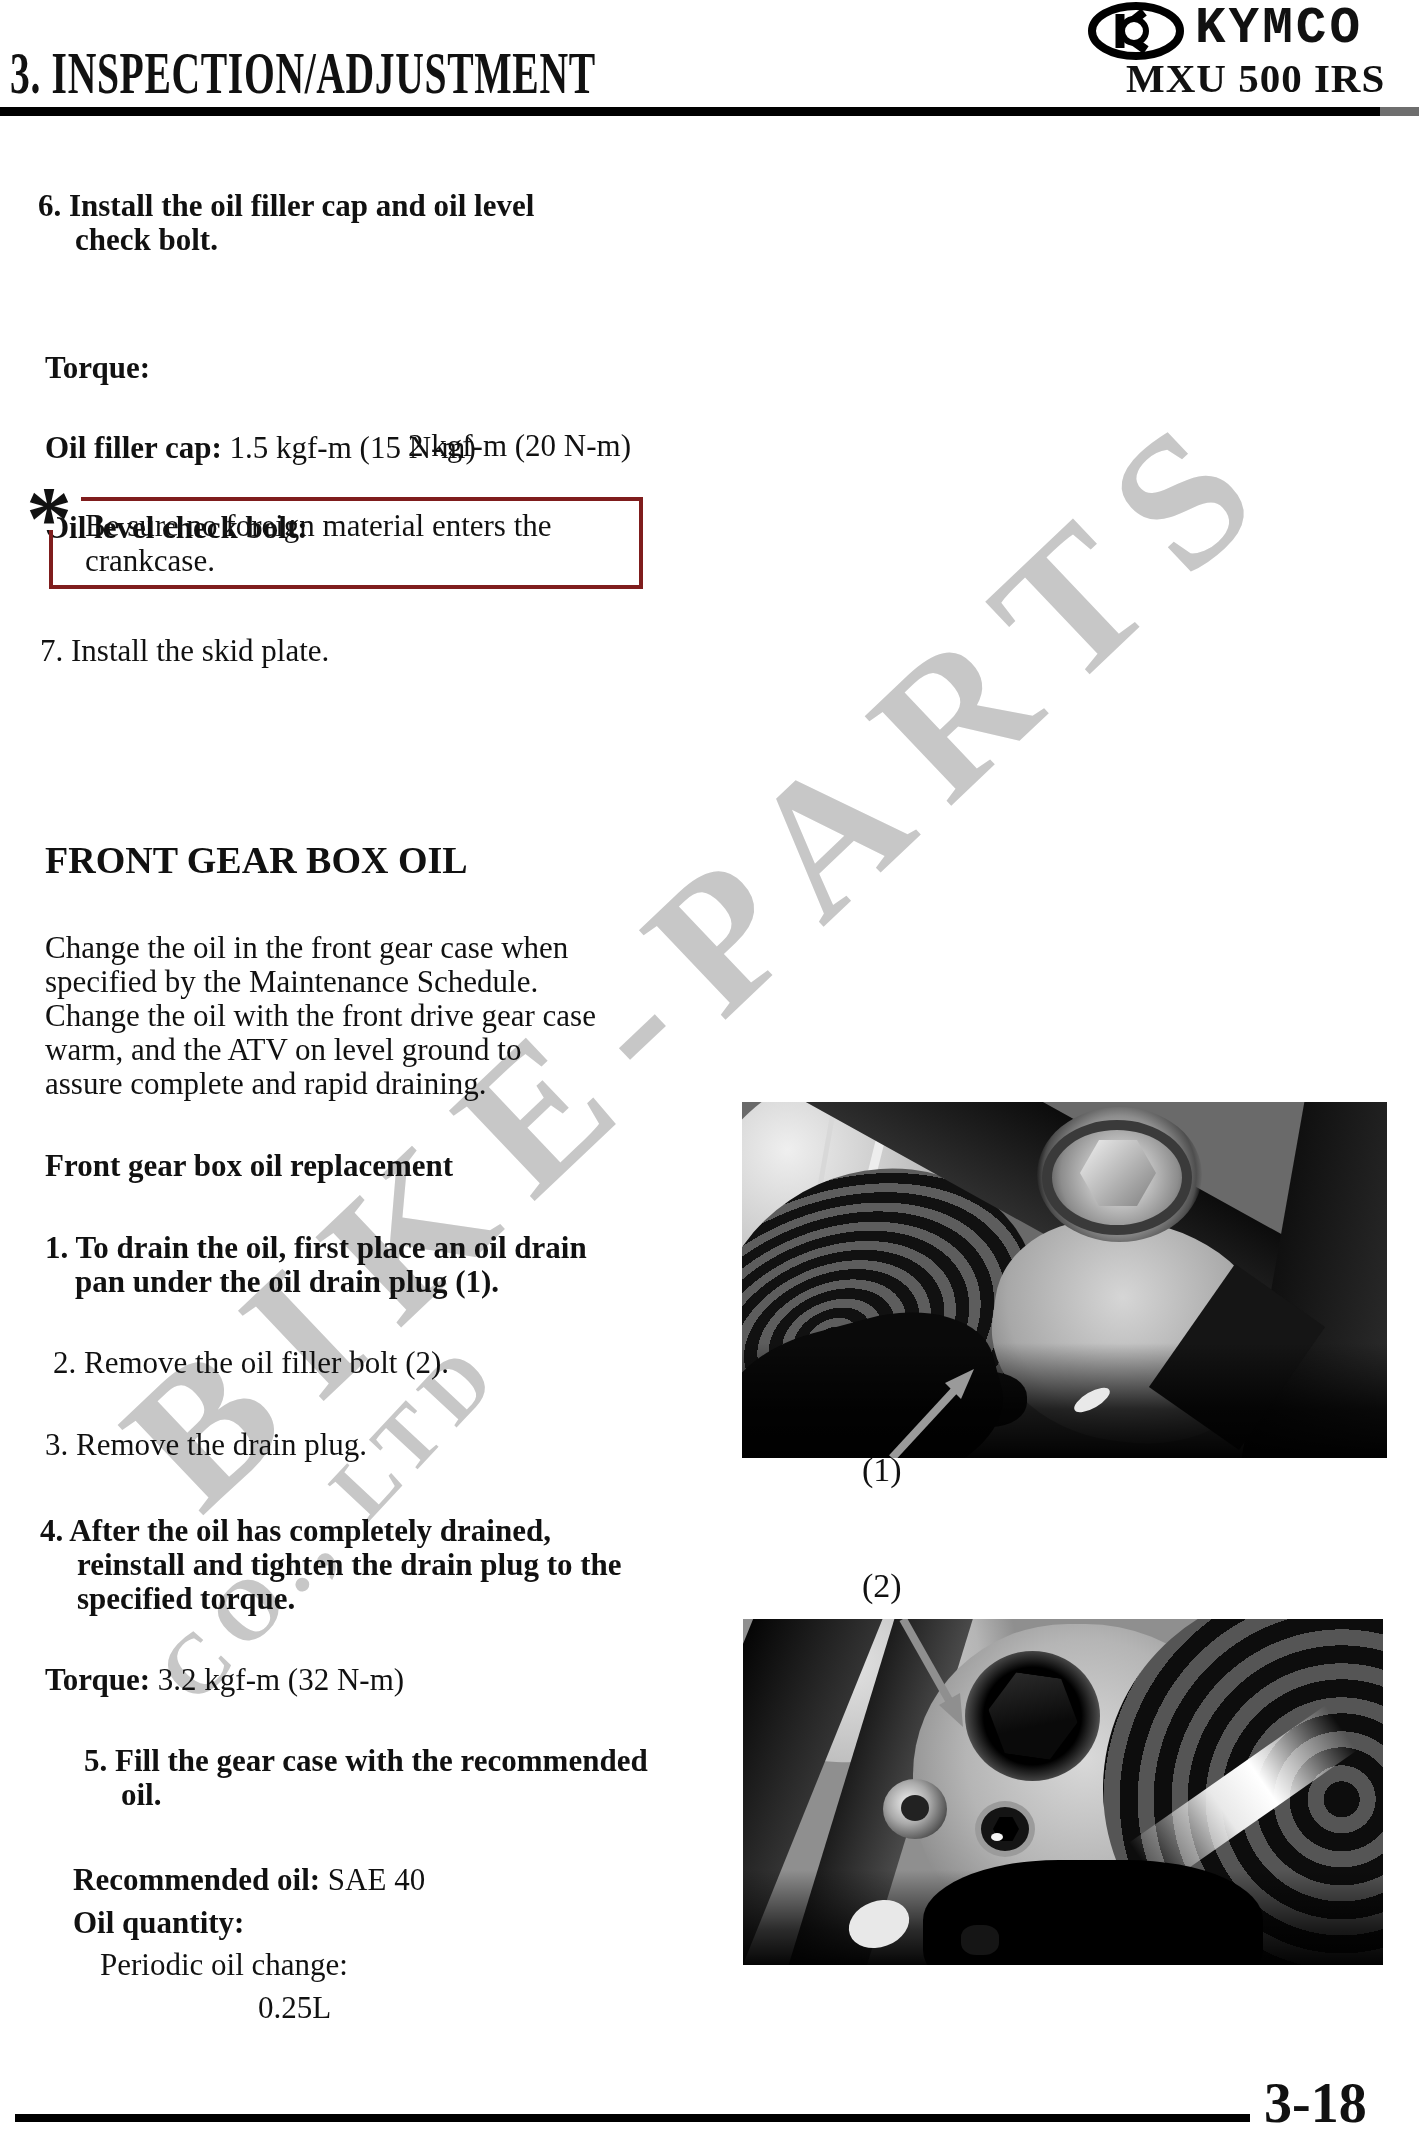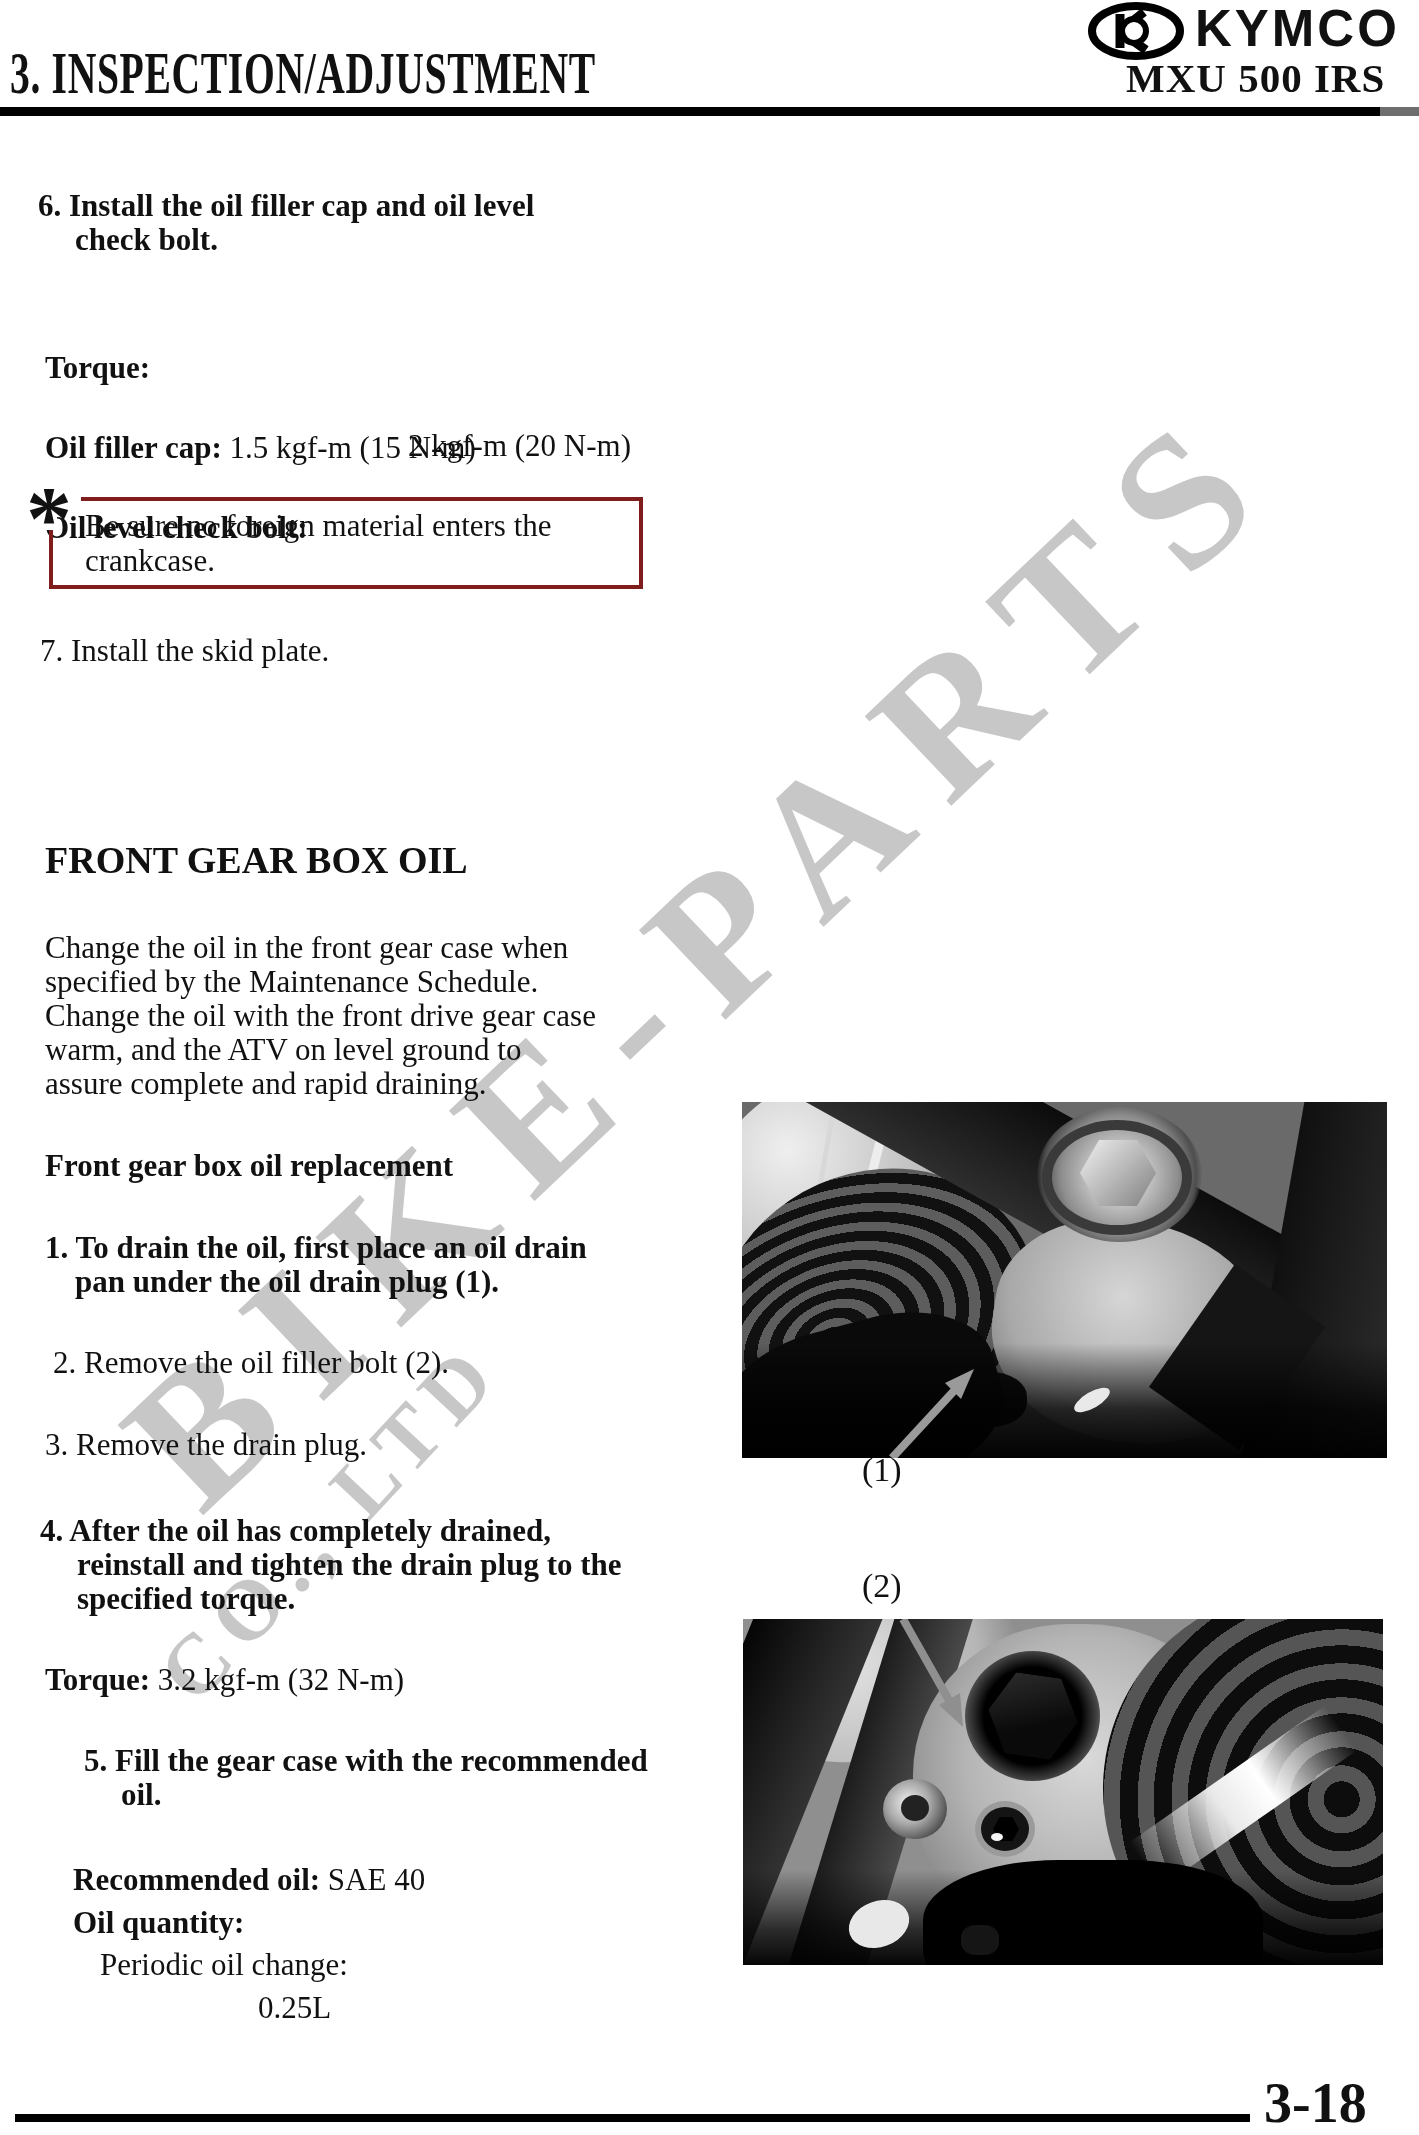--- a/index.html
+++ b/index.html
@@ -5,21 +5,21 @@
   html,body{margin:0;padding:0;background:#888;}
   #page{position:relative;width:1419px;height:2135px;background:#ffffff;overflow:hidden;
         font-family:"Liberation Serif",serif;color:#111;}
   .abs{position:absolute;}
   .body-text{font-size:31px;line-height:34px;white-space:pre-line;}
   .hang{padding-left:37px;text-indent:-37px;font-weight:bold;}
   .b{font-weight:bold;}
   
   #chapter-title{left:10px;top:40px;font-size:60px;font-weight:bold;line-height:66px;white-space:nowrap;}
   #chapter-title .squeeze{display:inline-block;transform:scaleX(.66);transform-origin:0 50%;letter-spacing:1px;}
-  #brand-text{left:1195px;top:2px;font-family:Liberation Sans, sans-serif;font-weight:bold;
+  #brand-text{left:1195px;top:2px;font-family:Liberation Mono, monospace;font-weight:bold;
               font-size:51px;letter-spacing:3px;line-height:54px;}
   #model-text{left:1126px;top:56px;font-size:41px;font-weight:bold;line-height:44px;letter-spacing:1px;}
   #header-rule{left:0;top:107px;width:1419px;height:9px;background:#000;}
   #header-rule-end{left:1380px;top:107px;width:39px;height:9px;background:#6e6e6e;}
   
   .wm{color:#c7c7c7;font-weight:bold;white-space:nowrap;transform-origin:0 50%;z-index:1;}
   #watermark-main{left:157px;top:1376px;font-size:190px;line-height:190px;letter-spacing:36px;
                   transform:rotate(-43.5deg);}
   #watermark-sub{left:175px;top:1645px;font-size:85px;line-height:85px;letter-spacing:12px;
                  transform:rotate(-47deg);}

